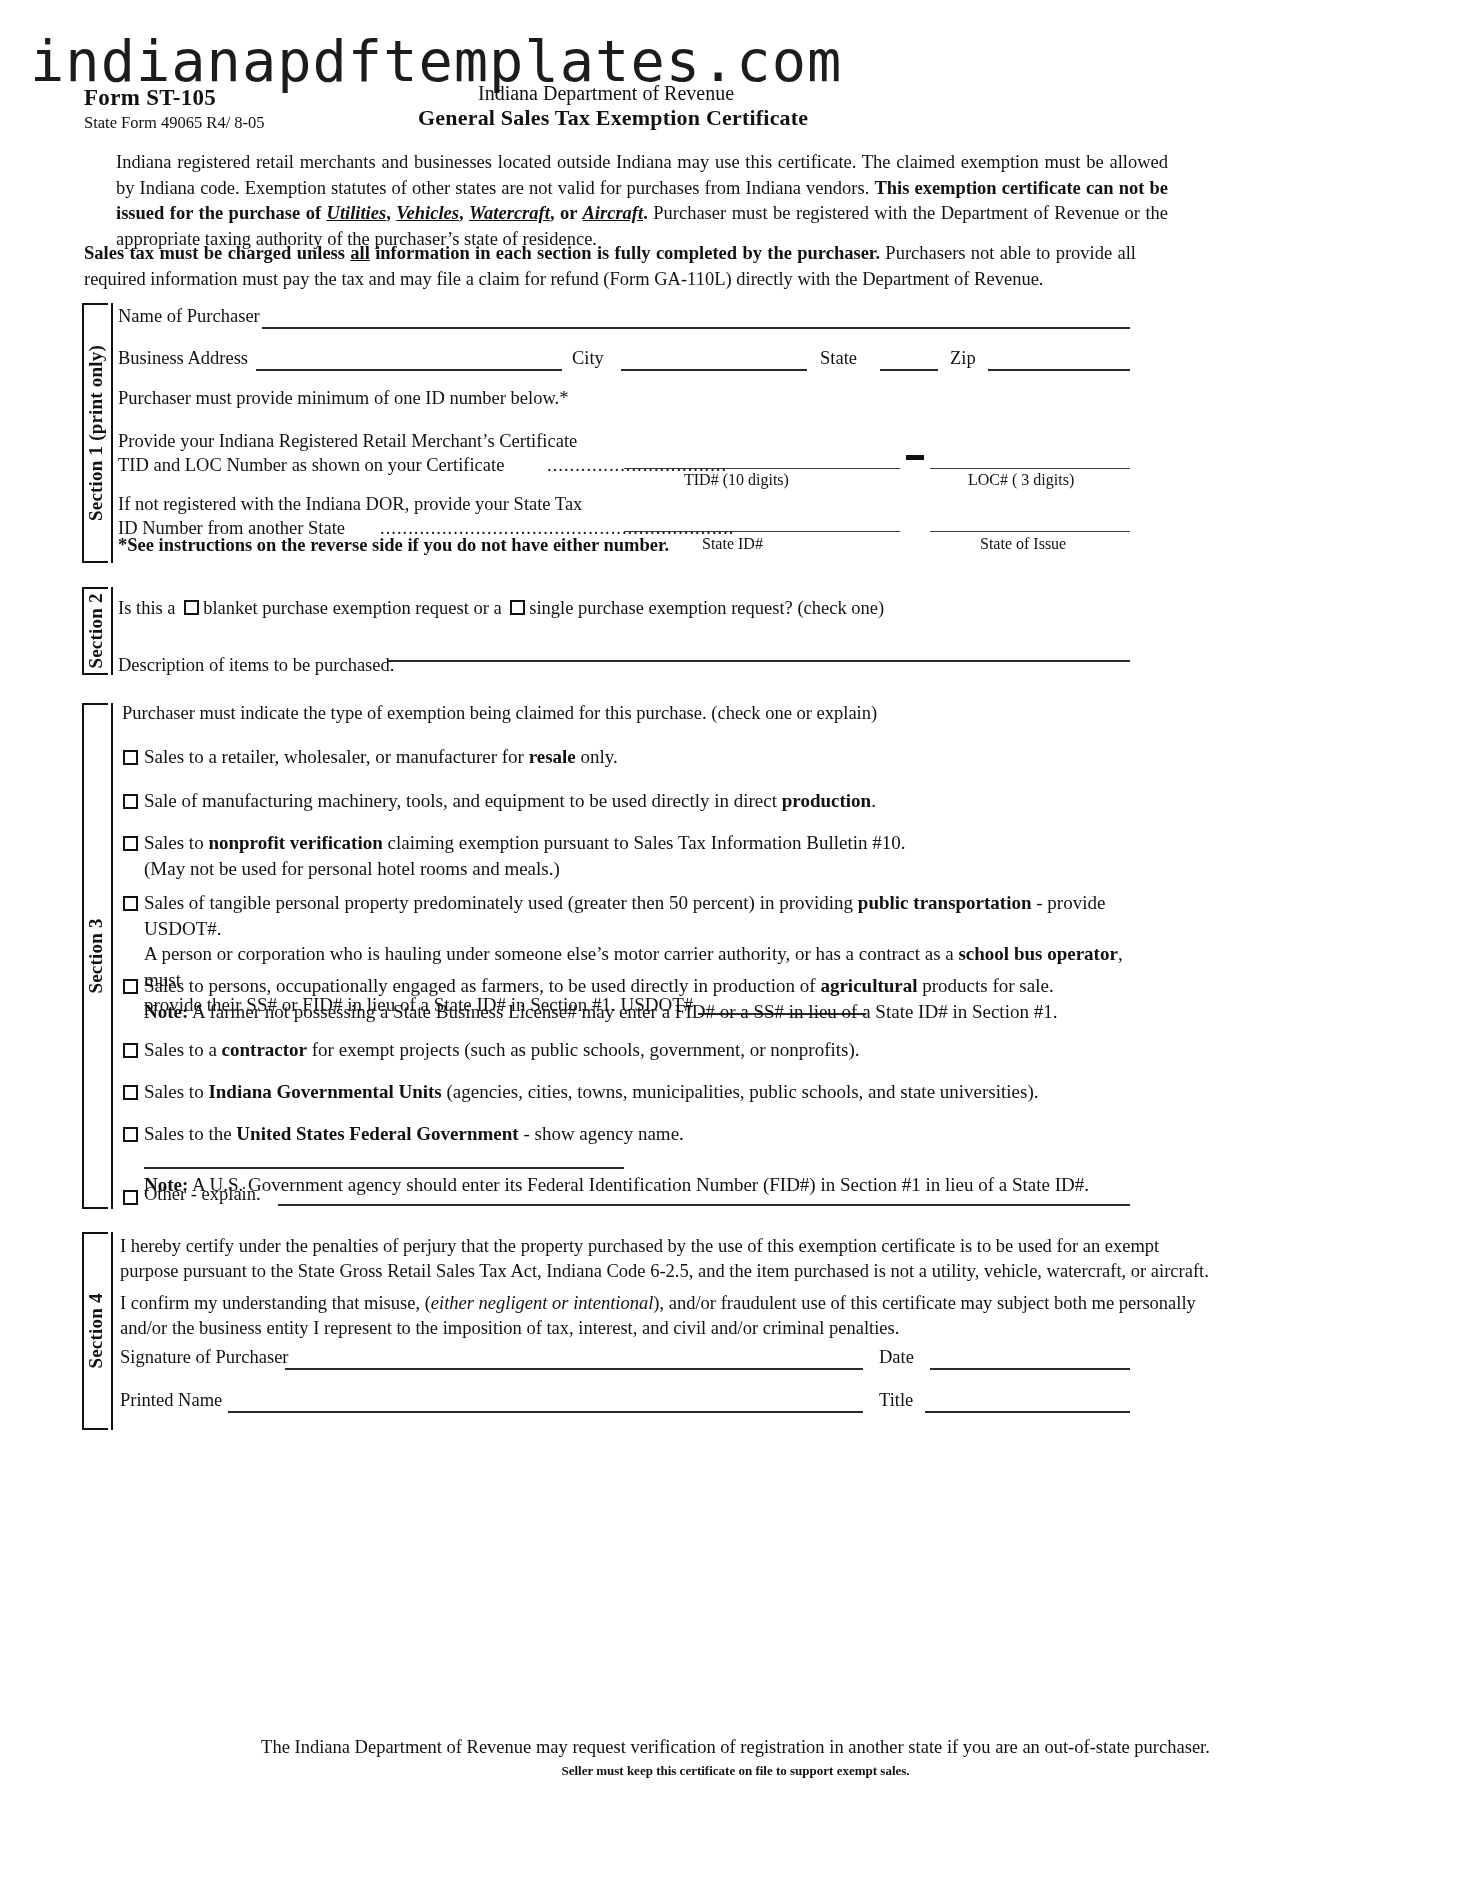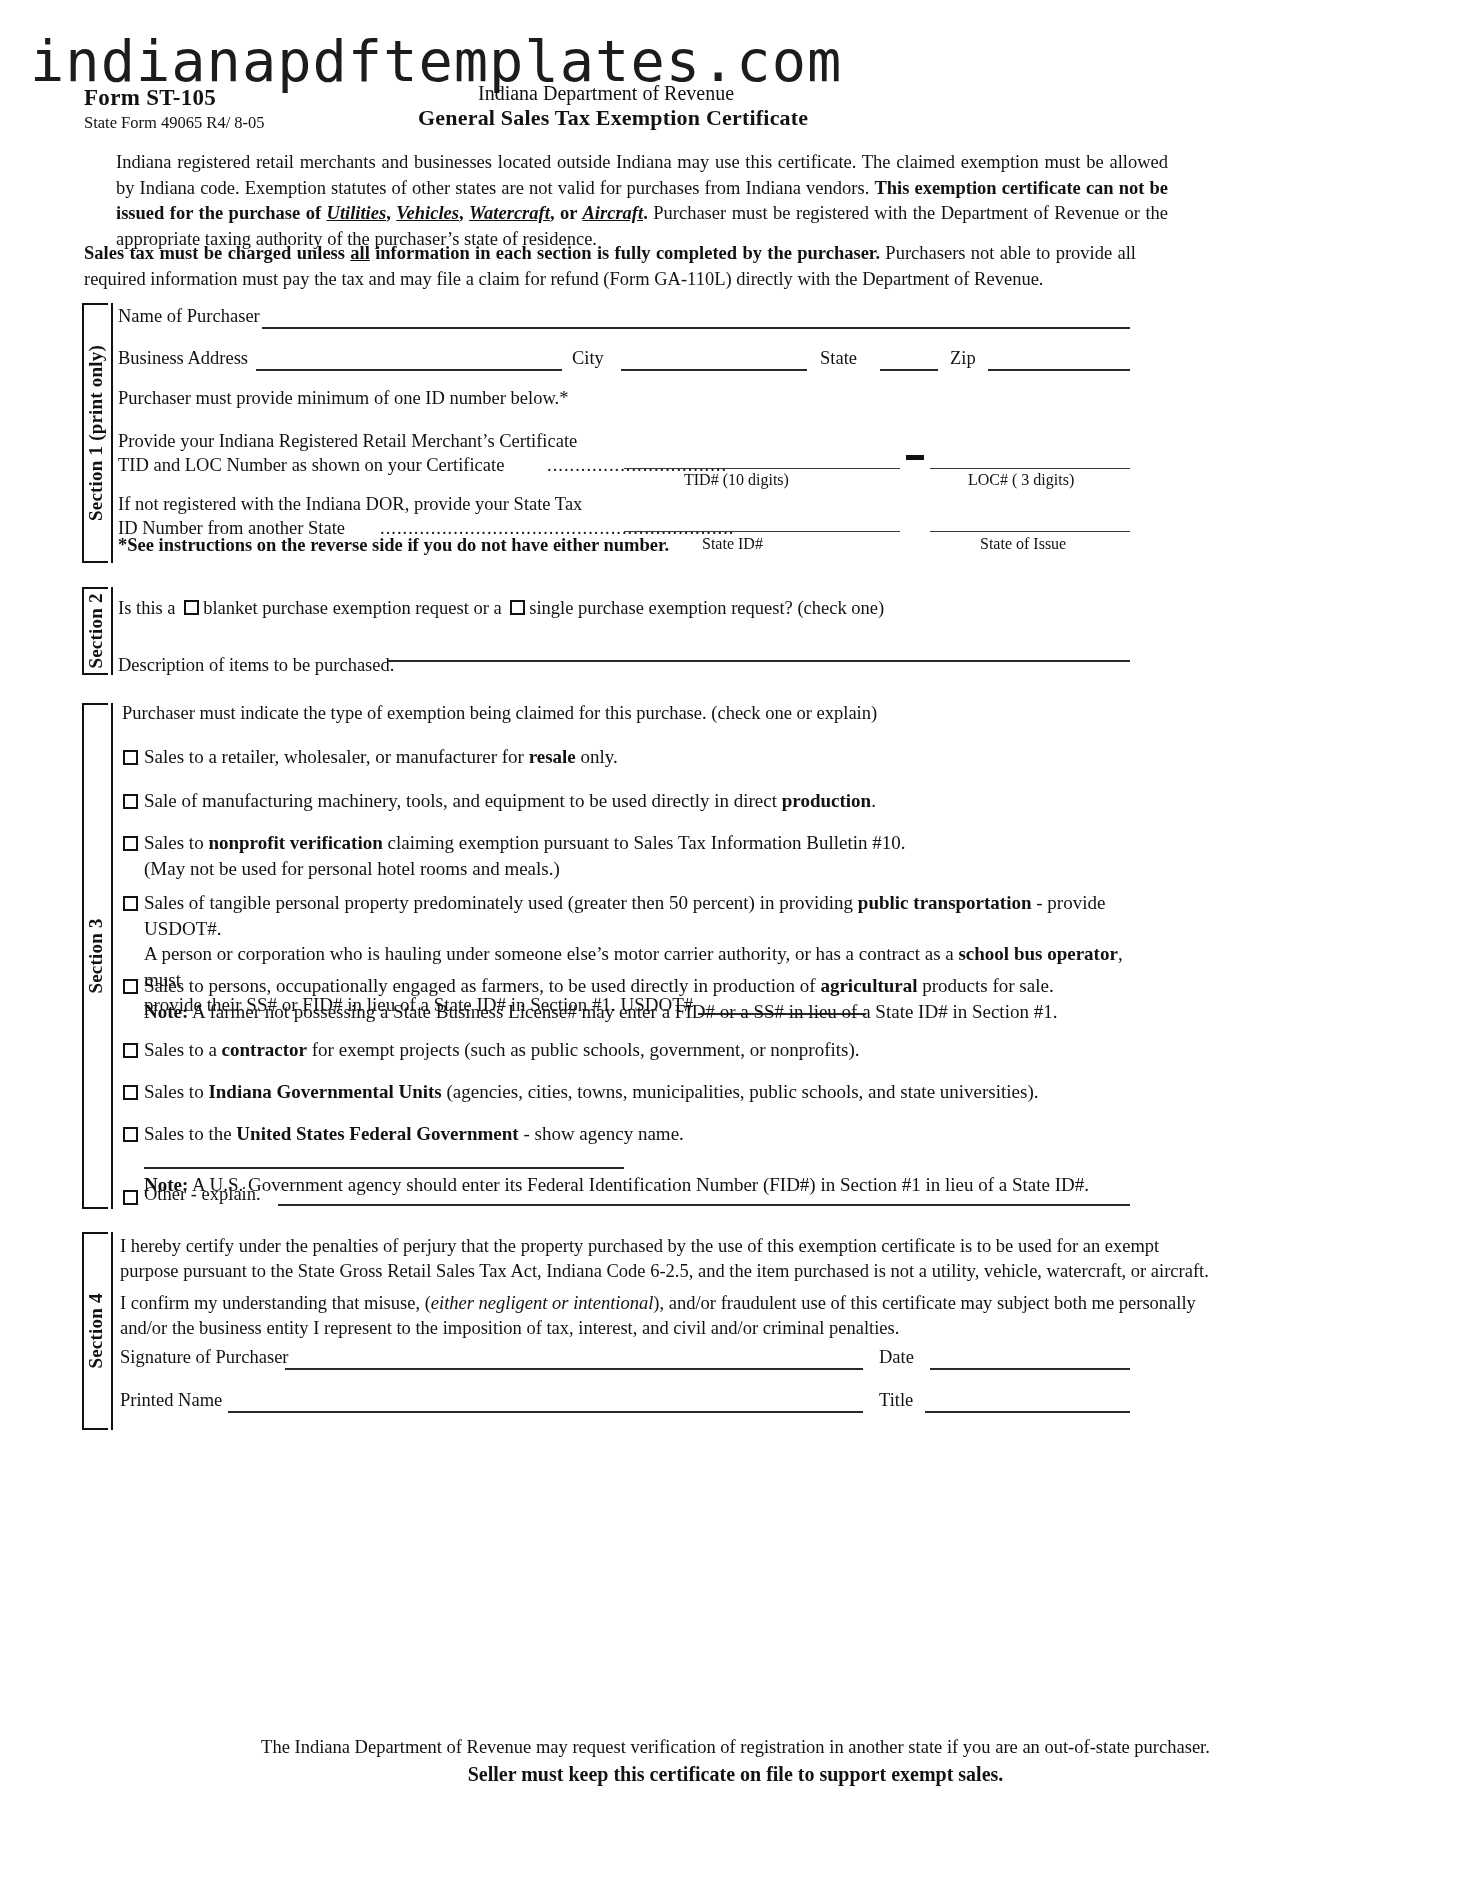--- a/index.html
+++ b/index.html
@@ -132,21 +132,21 @@
   }
   .s3item .txt{display:block;}
 
   
   .foot1{
     position:absolute;left:0;top:1737px;width:1471px;
     text-align:center;font-size:18.5px;
   }
   .foot2{
     position:absolute;left:0;top:1763px;width:1471px;
-    text-align:center;font-size:20px;font-weight:bold;
+    text-align:center;font-size:13px;font-weight:bold;
   }
 </style>
 </head>
 <body>
 
 <div class="page">
 
   <div class="watermark">indianapdftemplates.com</div>
 
   <div class="hdr">

